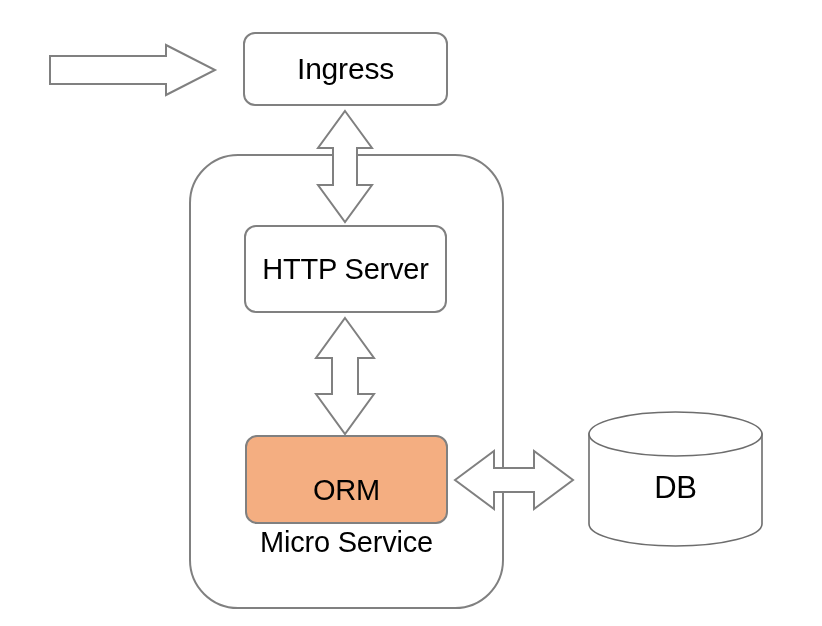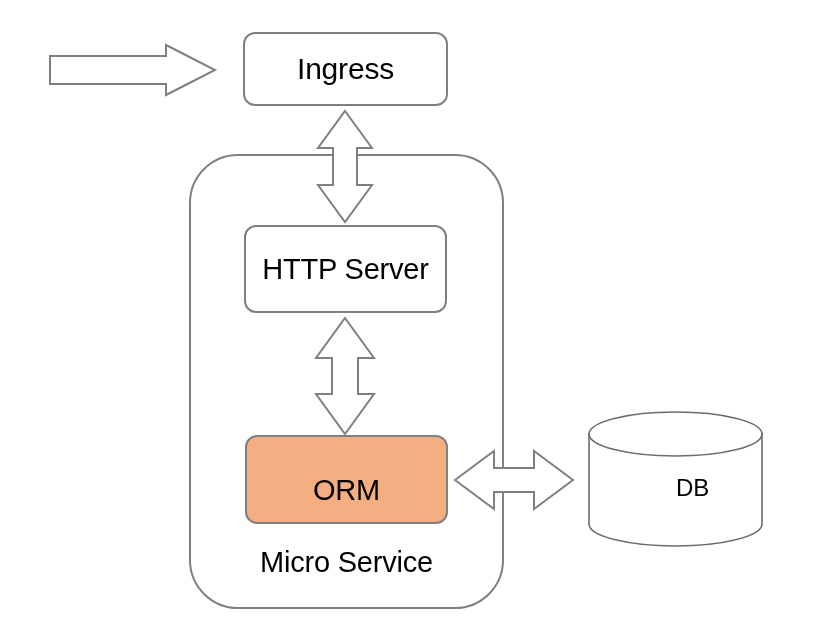--- a/index.html
+++ b/index.html
@@ -60,22 +60,22 @@
     color: #000000;
     font-family: "Liberation Sans", sans-serif;
     font-weight: 400;
     white-space: nowrap;
     pointer-events: none;
     letter-spacing: -0.2px;
   }
   .lbl-ingress   { left: 244px; top: 33px;  width: 203px; height: 72px;  font-size: 30px; }
   .lbl-http      { left: 245px; top: 226px; width: 201px; height: 86px;  font-size: 29px; }
   .lbl-orm       { left: 246px; top: 436px; width: 201px; height: 108px;  font-size: 29px; }
-  .lbl-db        { left: 589px; top: 430px; width: 173px; height: 116px; font-size: 24px; margin-left: 17px; }
-  .lbl-micro     { left: 190px; top: 540px; width: 313px; height: 44px;  font-size: 29px; }
+  .lbl-db        { left: 589px; top: 430px; width: 173px; height: 116px; font-size: 31px; }
+  .lbl-micro     { left: 190px; top: 520px; width: 313px; height: 44px;  font-size: 29px; }
   .hit {
     position: absolute;
     background: transparent;
   }
 </style>
 </head>
 <body>
 
 <div id="canvas">
 

